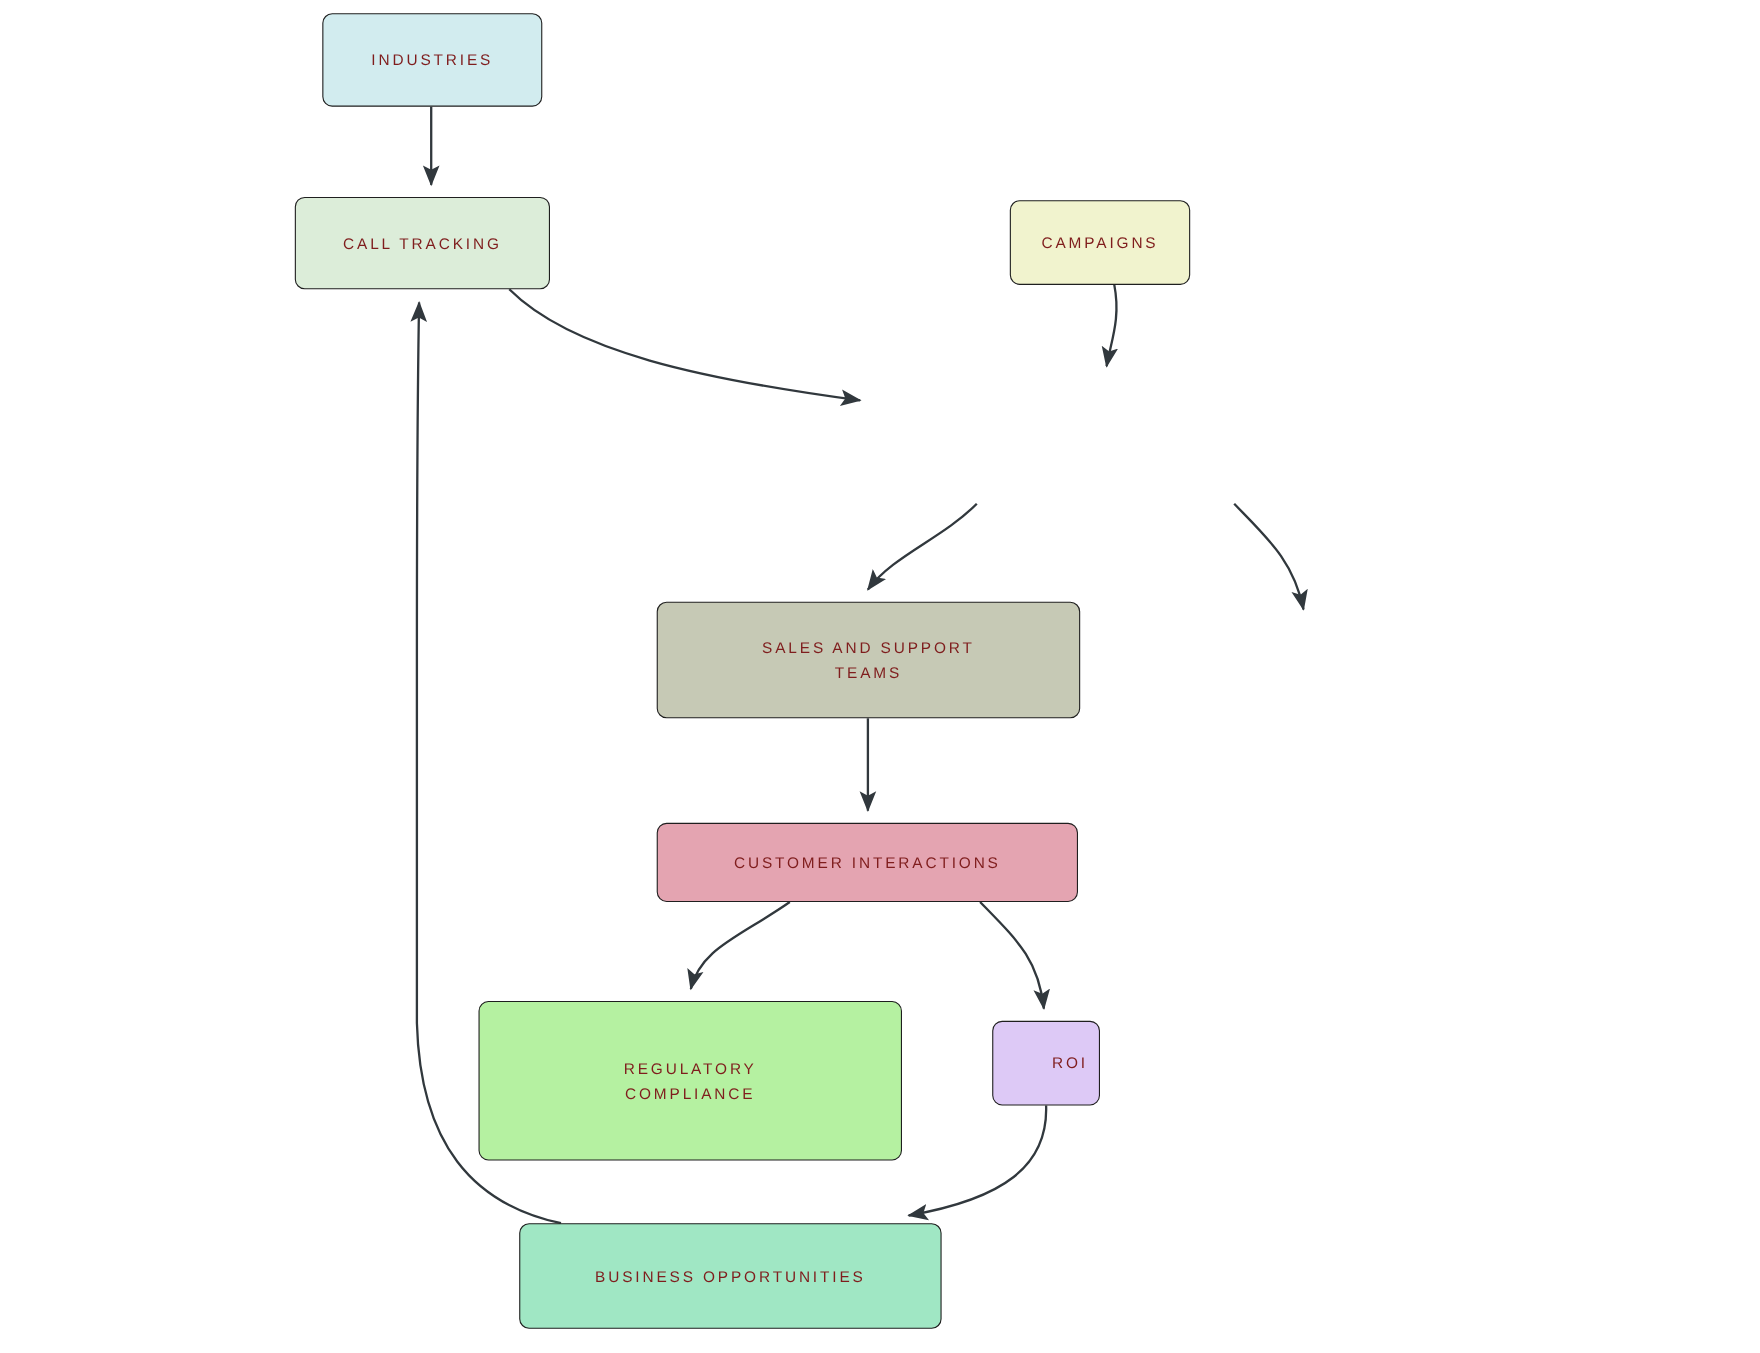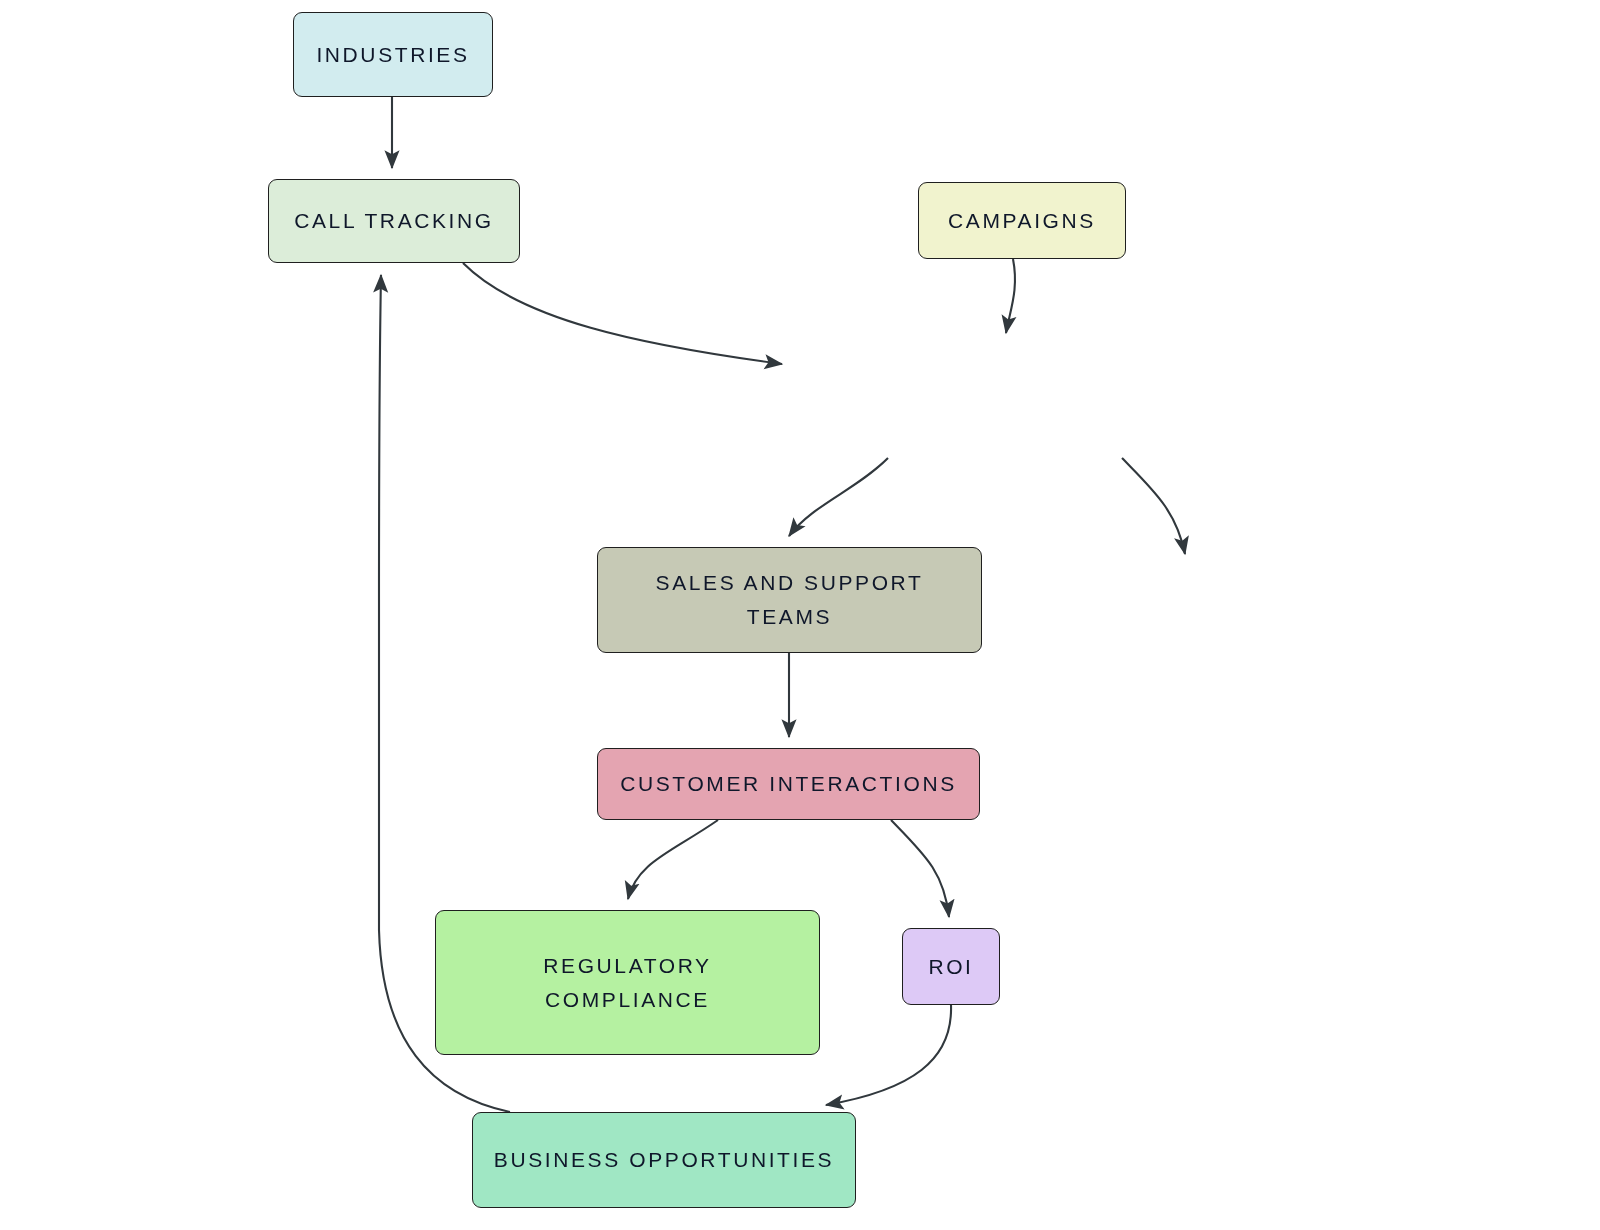--- a/index.html
+++ b/index.html
@@ -28,22 +28,22 @@
   }
   .node {
     position: absolute;
     box-sizing: border-box;
     border: 1.6px solid #1f1f1f;
     border-radius: 9px;
     display: flex;
     align-items: center;
     justify-content: center;
     text-align: center;
-    color: #0f172a;
-    font-size: 21px;
+    color: #7f1d1d;
+    font-size: 14px;
     letter-spacing: 2.6px;
     font-weight: 400;
     line-height: 1.6;
     padding: 4px 10px;
     white-space: pre-line;
   }
   .node-label {
     display: block;
     white-space: pre-line;
   }
@@ -78,45 +78,45 @@
 
     <path d="M 951,1005 C 953,1060 912,1090 826,1105" fill="none" stroke="#31383d" stroke-width="2.1" marker-end="url(#arrowhead)"></path>
 
     <path d="M 510,1112 C 430,1095 382,1040 379,930 L 379,600 C 379,430 380,330 381,275" fill="none" stroke="#31383d" stroke-width="2.1" marker-end="url(#arrowhead)"></path>
   </svg>
 
   <div class="node" id="node-industries" style="left:293px; top:12px; width:200px; height:85px; background:#d2ecef;">
     <span class="node-label">INDUSTRIES</span>
   </div>
 
-  <div class="node" id="node-call-tracking" style="left:268px; top:179px; width:252px; height:84px; background:#dcedd9;">
+  <div class="node" id="node-call-tracking" style="left:268px; top:179px; width:232px; height:84px; background:#dcedd9;">
     <span class="node-label">CALL TRACKING</span>
   </div>
 
-  <div class="node" id="node-campaigns" style="left:918px; top:182px; width:208px; height:77px; background:#f1f3ce;">
+  <div class="node" id="node-campaigns" style="left:918px; top:182px; width:164px; height:77px; background:#f1f3ce;">
     <span class="node-label">CAMPAIGNS</span>
   </div>
 
 
   <div class="node" id="node-sales-and-support-teams" style="left:597px; top:547px; width:385px; height:106px; background:#c6c9b5;">
     <span class="node-label">SALES AND SUPPORT
 TEAMS</span>
   </div>
 
 
   <div class="node" id="node-customer-interactions" style="left:597px; top:748px; width:383px; height:72px; background:#e4a4b1;">
     <span class="node-label">CUSTOMER INTERACTIONS</span>
   </div>
 
   <div class="node" id="node-regulatory-compliance" style="left:435px; top:910px; width:385px; height:145px; background:#b5f1a1;">
     <span class="node-label">REGULATORY
 COMPLIANCE</span>
   </div>
 
-  <div class="node" id="node-roi" style="left:902px; top:928px; width:98px; height:77px; background:#ddc9f6;">
+  <div class="node" id="node-roi" style="left:902px; top:928px; width:98px; height:77px; background:#ddc9f6;justify-content:flex-end;">
     <span class="node-label">ROI</span>
   </div>
 
   <div class="node" id="node-business-opportunities" style="left:472px; top:1112px; width:384px; height:96px; background:#a0e7c4;">
     <span class="node-label">BUSINESS OPPORTUNITIES</span>
   </div>
 
 </div>
 
 </body></html>

